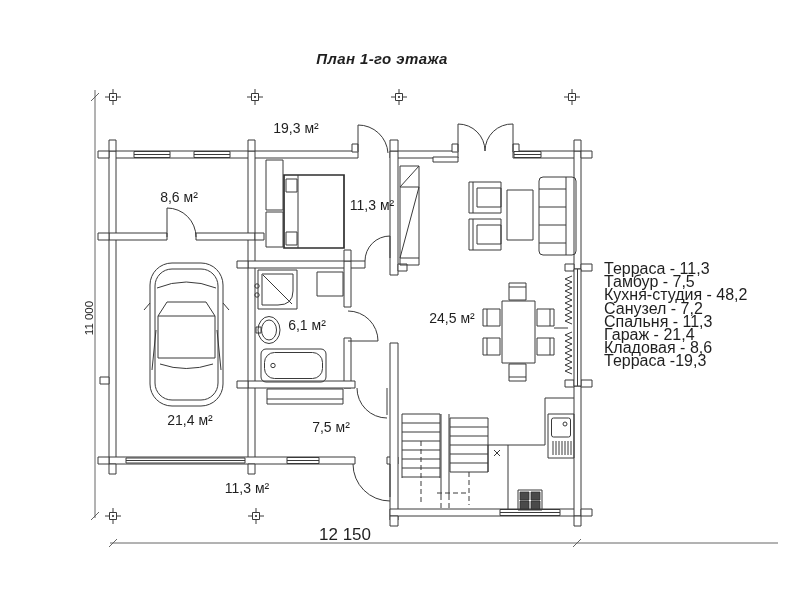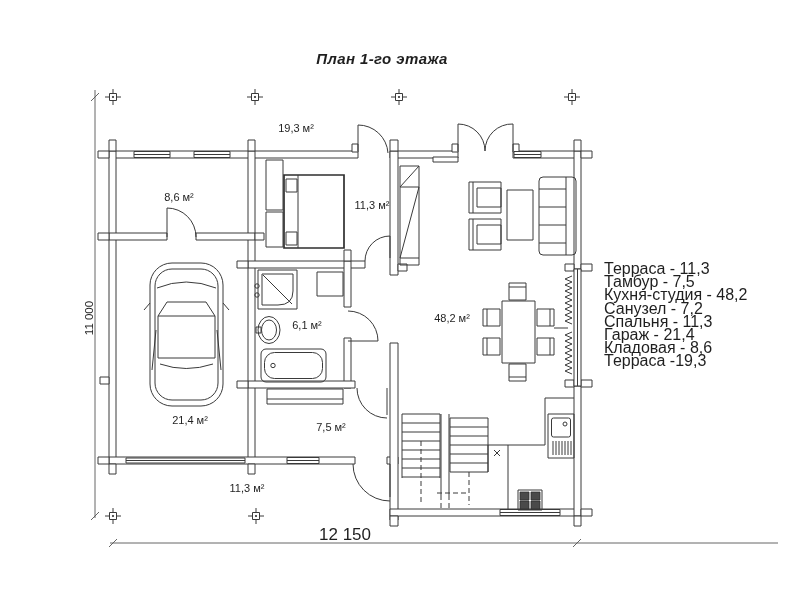--- a/index.html
+++ b/index.html
@@ -1,21 +1,21 @@
 <!DOCTYPE html>
 <html><head>
 <meta charset="utf-8">
 <style>
   html,body{margin:0;padding:0;width:800px;height:600px;overflow:hidden;background:#fff;}
   .stage{position:relative;width:800px;height:548px;background:#ffffff;
          font-family:"Liberation Sans",sans-serif;color:#1f1f1f;}
   .plan-svg{position:absolute;left:0;top:0;}
   .title{position:absolute;left:382px;top:58px;transform:translate(-50%,-50%);
          font-style:italic;font-weight:bold;font-size:15px;letter-spacing:.4px;white-space:nowrap;}
-  .room-label{position:absolute;transform:translate(-50%,-50%);font-size:11px;white-space:nowrap;}
+  .room-label{position:absolute;transform:translate(-50%,-50%);font-size:14px;white-space:nowrap;}
   .legend{position:absolute;left:604px;top:262px;font-size:16px;line-height:13.2px;white-space:nowrap;}
   .dim-w{position:absolute;left:345px;top:535px;transform:translate(-50%,-50%);font-size:17px;white-space:nowrap;}
   .dim-h{position:absolute;left:89px;top:318px;transform:translate(-50%,-50%) rotate(-90deg);font-size:11.5px;white-space:nowrap;}
   svg *{vector-effect:non-scaling-stroke;}
   .w{fill:#ffffff;stroke:#3a3a3a;stroke-width:1;}
   .ln{fill:none;stroke:#3a3a3a;stroke-width:1;}
   .thk{fill:none;stroke:#2e2e2e;stroke-width:1.7;}
   .dim{fill:none;stroke:#555555;stroke-width:0.9;}
   .dash{fill:none;stroke:#3a3a3a;stroke-width:1;stroke-dasharray:5,3;}
   .dark{fill:#4a4a4a;stroke:#2e2e2e;stroke-width:0.8;}
@@ -250,21 +250,21 @@
         <rect class="dark" x="520" y="501" width="9" height="8"></rect>
           <rect class="dark" x="531" y="501" width="9" height="8"></rect>
       </g>
     </g>
   </svg>
 
   <div class="room-label" style="left:296px;top:128px;">19,3 м²</div>
   <div class="room-label" style="left:179px;top:197px;">8,6 м²</div>
   <div class="room-label" style="left:372px;top:205px;">11,3 м²</div>
   <div class="room-label" style="left:307px;top:325px;">6,1 м²</div>
-  <div class="room-label" style="left:452px;top:318px;">48,2 м²</div>
+  <div class="room-label" style="left:452px;top:318px;">24,5 м²</div>
   <div class="room-label" style="left:190px;top:420px;">21,4 м²</div>
   <div class="room-label" style="left:331px;top:427px;text-align:right;">7,5 м²</div>
   <div class="room-label" style="left:247px;top:488px;">11,3 м²</div>
 
   <div class="legend">
     <div>Терраса - 11,3</div>
     <div>Тамбур - 7,5</div>
     <div>Кухня-студия - 48,2</div>
     <div>Санузел - 7,2</div>
     <div>Спальня - 11,3</div>

